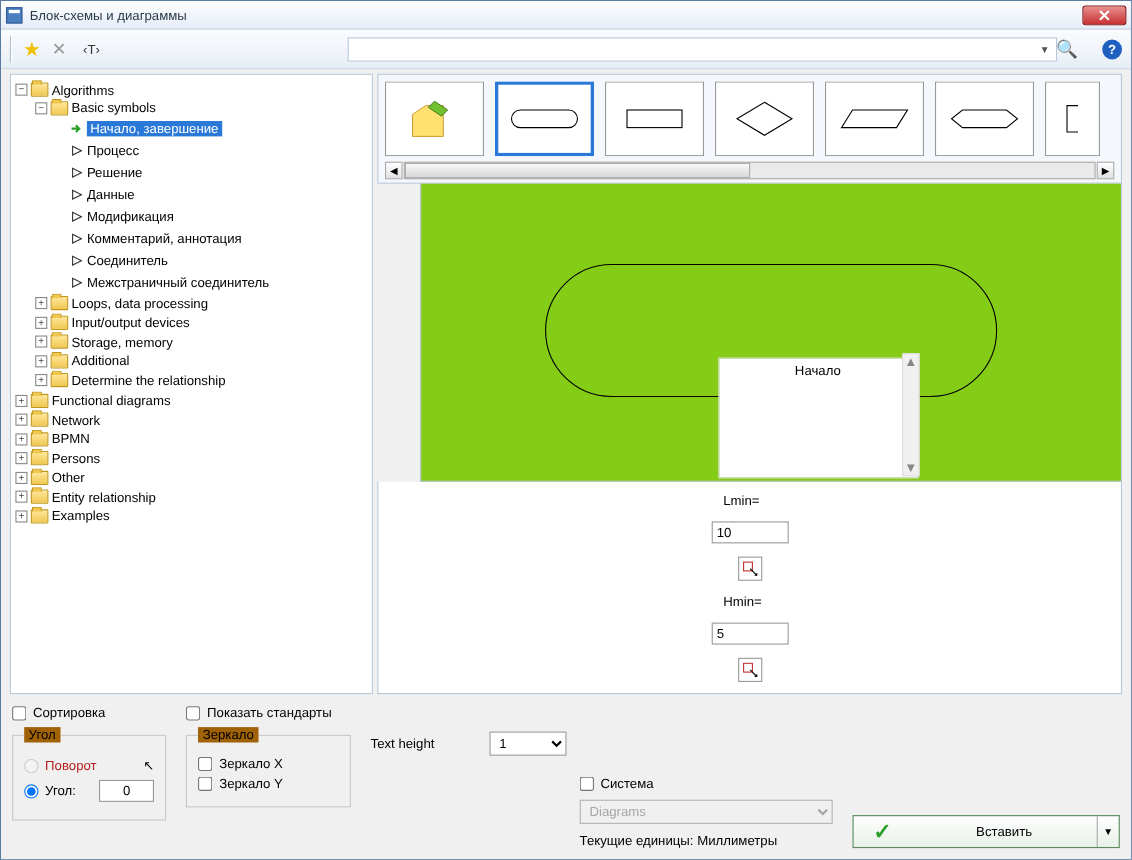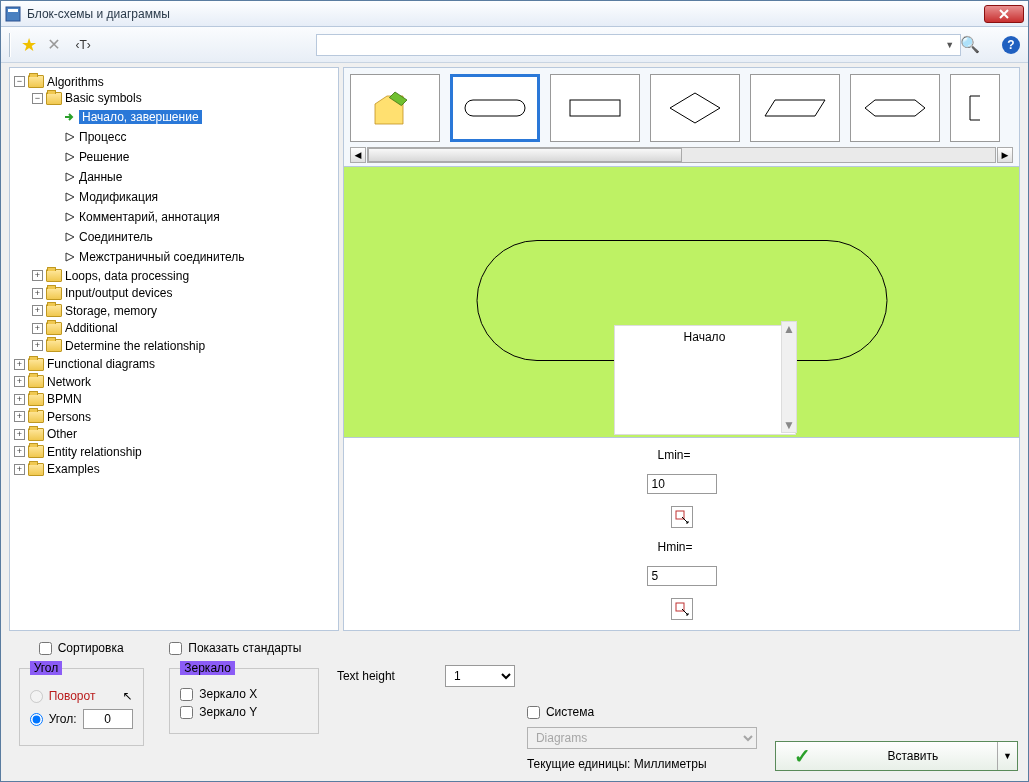--- a/index.html
+++ b/index.html
@@ -42,44 +42,44 @@
 .thumbs { border: 1px solid #b8c8dc; background: #f4f8fc; padding: 6px 6px 2px 6px; }
 .thumb-row { display: flex; gap: 10px; overflow: hidden; }
 .thumb { width: 90px; height: 68px; border: 1px solid #999; background: #fff; display: flex; align-items: center; justify-content: center; cursor: pointer; }
 .thumb.sel { border: 3px solid #2a78d8; }
 .thumb svg { width: 70px; height: 40px; }
 .thumb-scroll { height: 18px; display: flex; align-items: center; margin-top: 4px; }
 .thumb-scroll .arrow { width: 16px; height: 16px; border: 1px solid #aaa; background: linear-gradient(#fff,#e0e0e0); display:flex; align-items:center; justify-content:center; font-size:9px; cursor:pointer; }
 .thumb-scroll .track { flex:1; height: 16px; border:1px solid #aaa; background: #eaeaea; margin: 0 1px; position:relative; }
 .thumb-scroll .handle { position:absolute; left:0; top:0; height:14px; width:50%; background: linear-gradient(#f8f8f8,#d8d8d8); border:1px solid #aaa; }
 
-.preview { flex: 1; border: 1px solid #b8c8dc; border-top: none; background: #bef264; position: relative; }
+.preview { flex: 1; border: 1px solid #b8c8dc; border-top: none; background: #84cc16; position: relative; margin-left: 39px; }
 .shape-terminator { position:absolute; left:50%; top:50%; transform:translate(-50%,-50%); }
 .shape-terminator svg { width: 420px; height: 130px; }
 .shape-label { position:absolute; left: 50%; top: 5px; transform:translateX(-50%); border:none; width:180px; height:108px; padding:4px; resize:none; font-size:12px; text-align:center; outline:1px solid #ddd; background:#fff; }
 .shape-label-wrap { position:absolute; left: 610px; top: 320px; width:185px; height:112px; }
 .shape-sb { position:absolute; right:0; top:0; width:16px; height:112px; background:#f0f0f0; border:1px solid #ddd; display:flex; flex-direction:column; justify-content:space-between; align-items:center; font-size:9px; color:#888;}
 
 .params { border: 1px solid #b8c8dc; border-top:none; background: #fff; padding: 10px 12px; display: flex; flex-direction: column; gap: 12px; }
 .param-row { display:flex; align-items:center; gap: 12px; flex-direction: column; }
 .param-row label { width: 48px; }
 .param-row input { width: 70px; height: 20px; border:1px solid #999; padding:0 4px; }
 .picker { width:22px; height:22px; border:1px solid #999; background:#fff; display:flex; align-items:center; justify-content:center; cursor:pointer; }
 .picker svg{width:14px;height:14px;}
 
 .footer { background: #f0f0f0; padding: 6px 10px 10px 10px; display: flex; gap: 18px; }
 .col1, .col2, .col3, .col4 { display:flex; flex-direction:column; gap:6px; }
-.col1 { width: 150px; align-items: center; }
+.col1 { width: 150px; }
 .col2 { width: 160px; }
 .col3 { flex: 1; }
 .col4 { width: 260px; }
 .checkbox { display:flex; align-items:center; gap:6px; }
 .checkbox input { width:13px; height:13px; }
 .fieldset { border:1px solid #c8c8c8; padding: 8px 10px 10px 10px; }
-.fieldset legend { padding: 0 4px; background:#8b5cf6; }
+.fieldset legend { padding: 0 4px; background:#a16207; }
 .radio-row { display:flex; align-items:center; gap:6px; margin:6px 0; }
 .radio-row input[type=text]{ width:50px; height:20px; border:1px solid #999; text-align:center; }
 .select { height:22px; border:1px solid #999; background:#fff; padding:0 4px; }
 .select.dis { background:#f0f0f0; color:#888; }
 .insert-btn { height:30px; border:1px solid #5a8a5a; background:linear-gradient(#fefefe,#e8f0e8); display:flex; align-items:center; cursor:pointer; }
 .insert-btn .chk { color:#2aa02a; font-size:20px; margin:0 18px; font-weight:bold; }
 .insert-btn .txt { flex:1; text-align:center; }
 .insert-btn .dd { width:20px; border-left:1px solid #aaa; height:100%; display:flex; align-items:center; justify-content:center; font-size:9px;}
 </style>
 </head>

